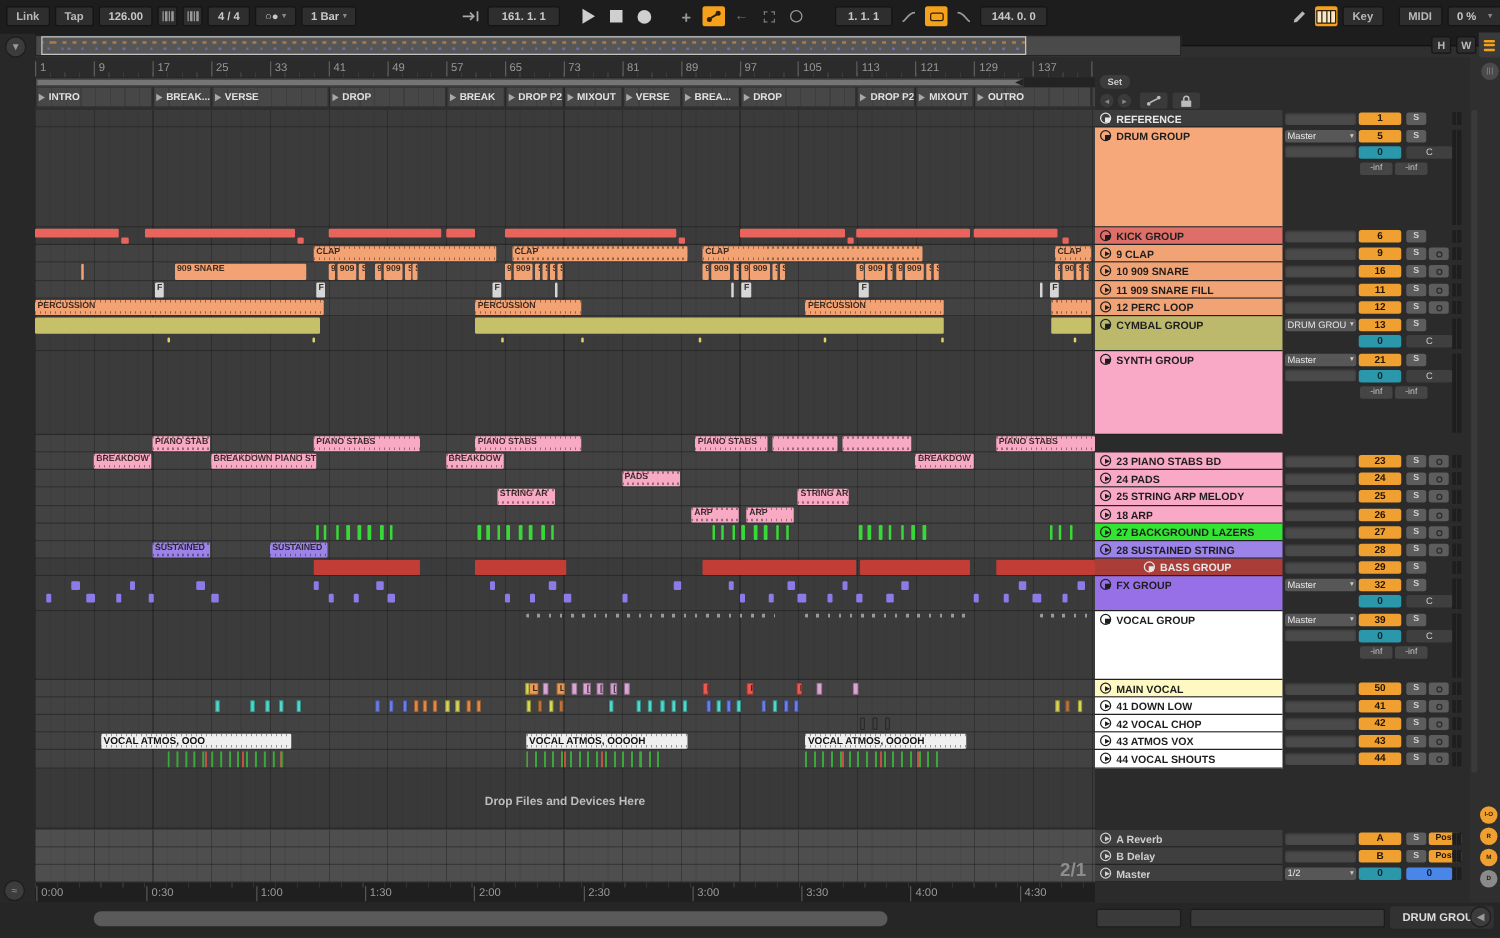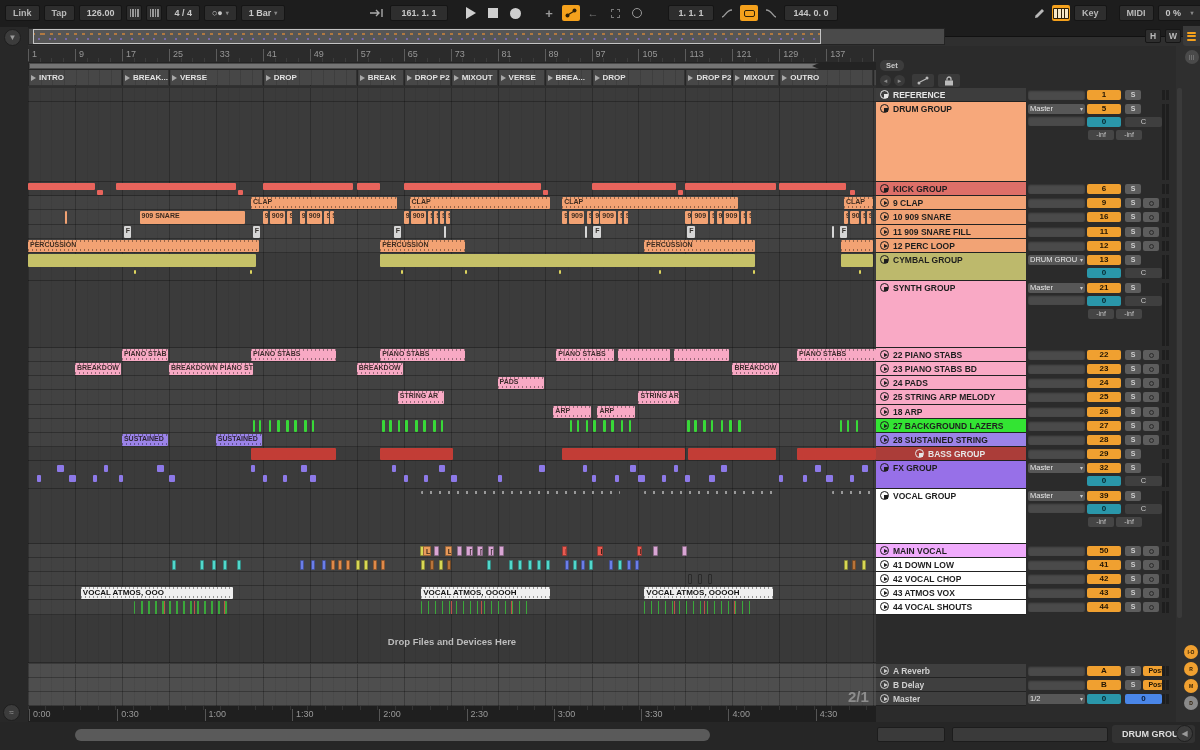--- a/index.html
+++ b/index.html
@@ -717,33 +717,20 @@
         <div class="pio" data-interactable="true" style="top: 2px;">Master</div>
         <div class="pio2" data-interactable="true" style="top: 14px;"></div>
         <div class="pnum" data-interactable="true" style="top: 2px;">21</div>
         <div class="ps" data-interactable="true" style="top: 2px;">S</div>
         <div class="ppan" data-interactable="true" style="top: 15px;">0</div>
         <div class="pc" data-interactable="true" style="top: 15px;">C</div>
         <div class="pinf" data-interactable="true" style="left: 212px; top: 28px;">-inf</div>
         <div class="pinf" data-interactable="true" style="left: 240px; top: 28px;">-inf</div>
         <div class="pmeter" data-interactable="false" style="height: 63px;"></div>
       </div>
-      <div class="prow" data-interactable="true" style="top: 302px; height: 14px;">
-        <div class="pname" data-interactable="true" style="background: rgb(249, 169, 197);">
-          <div class="ticon ply" data-interactable="false"></div>
-          <div class="plabel" data-interactable="false">22 PIANO STABS</div>
-        </div>
-        <div class="pio2" data-interactable="true" style="top: 2px;"></div>
-        <div class="pnum" data-interactable="true" style="top: 2px;">22</div>
-        <div class="ps" data-interactable="true" style="top: 2px;">S</div>
-        <div class="prec" data-interactable="true" style="top: 2px;">
-          <i data-interactable="false"></i>
-        </div>
-        <div class="pmeter" data-interactable="false" style="height: 10px;"></div>
-      </div>
       <div class="prow" data-interactable="true" style="top: 316px; height: 14px;">
         <div class="pname" data-interactable="true" style="background: rgb(249, 169, 197);">
           <div class="ticon ply" data-interactable="false"></div>
           <div class="plabel" data-interactable="false">23 PIANO STABS BD</div>
         </div>
         <div class="pio2" data-interactable="true" style="top: 2px;"></div>
         <div class="pnum" data-interactable="true" style="top: 2px;">23</div>
         <div class="ps" data-interactable="true" style="top: 2px;">S</div>
         <div class="prec" data-interactable="true" style="top: 2px;">
           <i data-interactable="false"></i>
@@ -846,21 +833,21 @@
         <div class="pio2" data-interactable="true" style="top: 14px;"></div>
         <div class="pnum" data-interactable="true" style="top: 2px;">39</div>
         <div class="ps" data-interactable="true" style="top: 2px;">S</div>
         <div class="ppan" data-interactable="true" style="top: 15px;">0</div>
         <div class="pc" data-interactable="true" style="top: 15px;">C</div>
         <div class="pinf" data-interactable="true" style="left: 212px; top: 28px;">-inf</div>
         <div class="pinf" data-interactable="true" style="left: 240px; top: 28px;">-inf</div>
         <div class="pmeter" data-interactable="false" style="height: 51px;"></div>
       </div>
       <div class="prow" data-interactable="true" style="top: 498px; height: 14px;">
-        <div class="pname" data-interactable="true" style="background: #f0abfc;">
+        <div class="pname" data-interactable="true" style="background: #fef9c3;">
           <div class="ticon ply" data-interactable="false"></div>
           <div class="plabel" data-interactable="false">MAIN VOCAL</div>
         </div>
         <div class="pio2" data-interactable="true" style="top: 2px;"></div>
         <div class="pnum" data-interactable="true" style="top: 2px;">50</div>
         <div class="ps" data-interactable="true" style="top: 2px;">S</div>
         <div class="prec" data-interactable="true" style="top: 2px;">
           <i data-interactable="false"></i>
         </div>
         <div class="pmeter" data-interactable="false" style="height: 10px;"></div>

